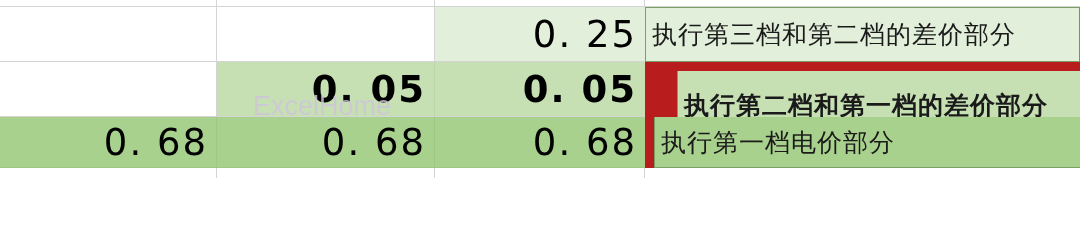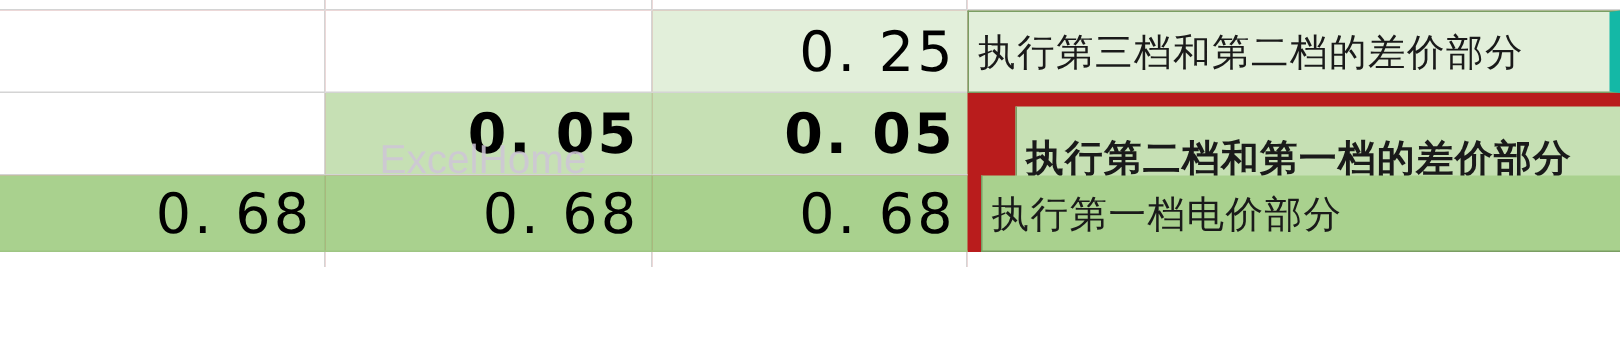--- a/index.html
+++ b/index.html
@@ -50,21 +50,21 @@
   .desc {
     font-family: "DejaVu Serif", serif;
     font-size: 25px;
     color: #1a1a1a;
     text-align: left;
     padding-left: 6px;
     display: flex;
     align-items: center;
     justify-content: flex-start;
     letter-spacing: 1px;
-    border-right: 7px solid #14b8a6;
+    border-right: 1px solid #14b8a6;
     border-bottom: 1px solid #7a9e63;
     border-left: 1px solid #7a9e63;
   }
   .desc.first-desc {
     border-top: 1px solid #7a9e63;
   }
 
   
   .fill-white { background: #ffffff; }
   .fill-l1    { background: #e2efda; }

